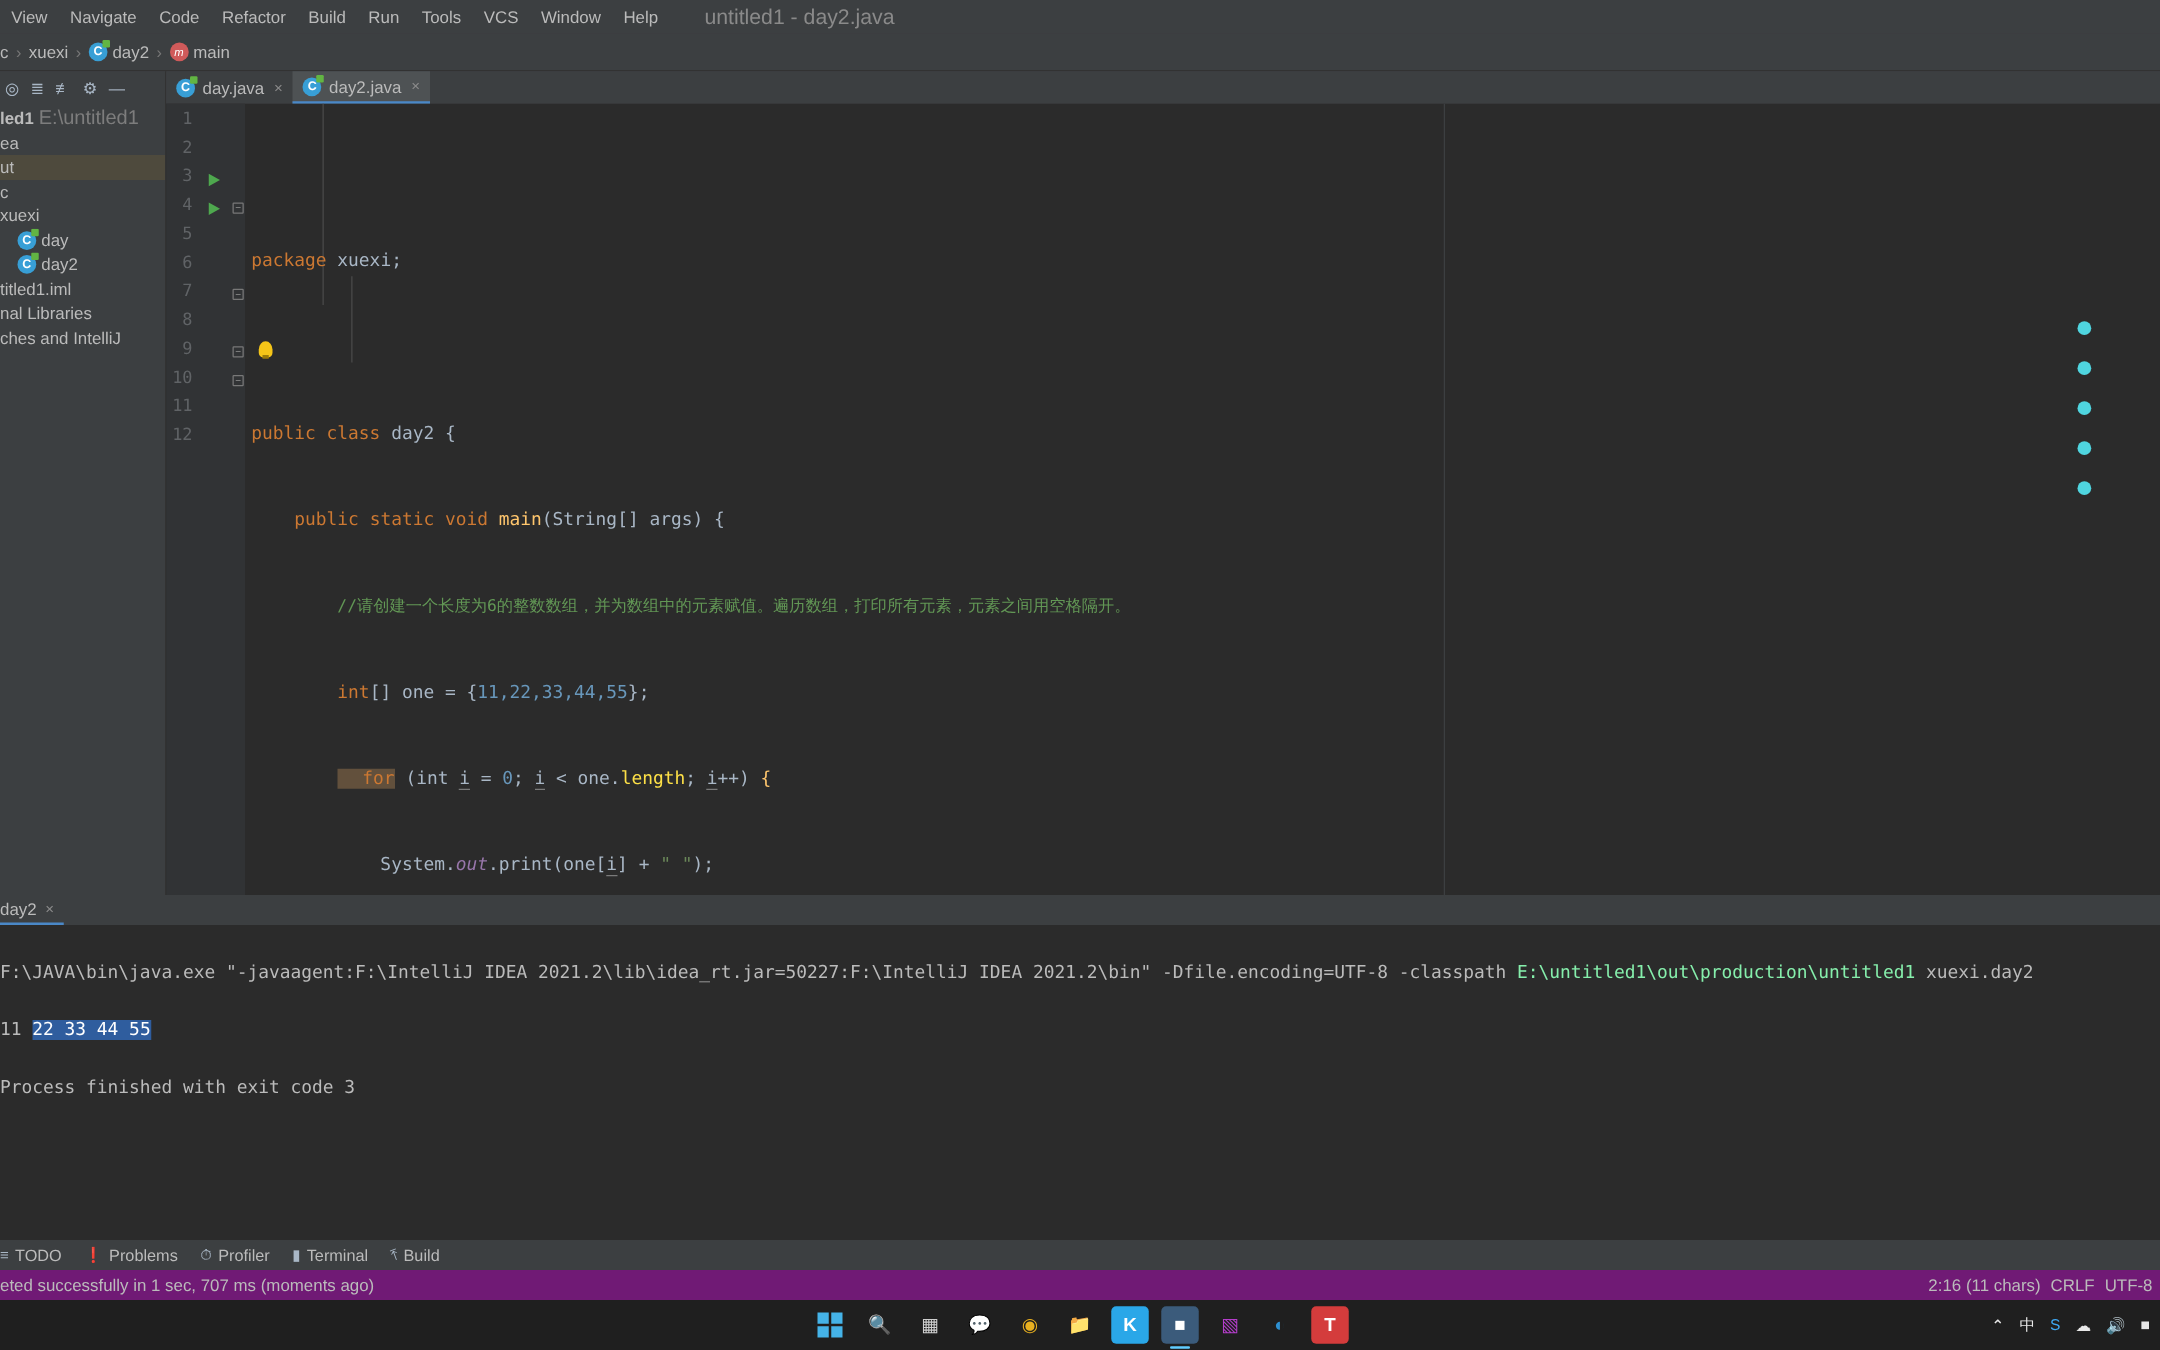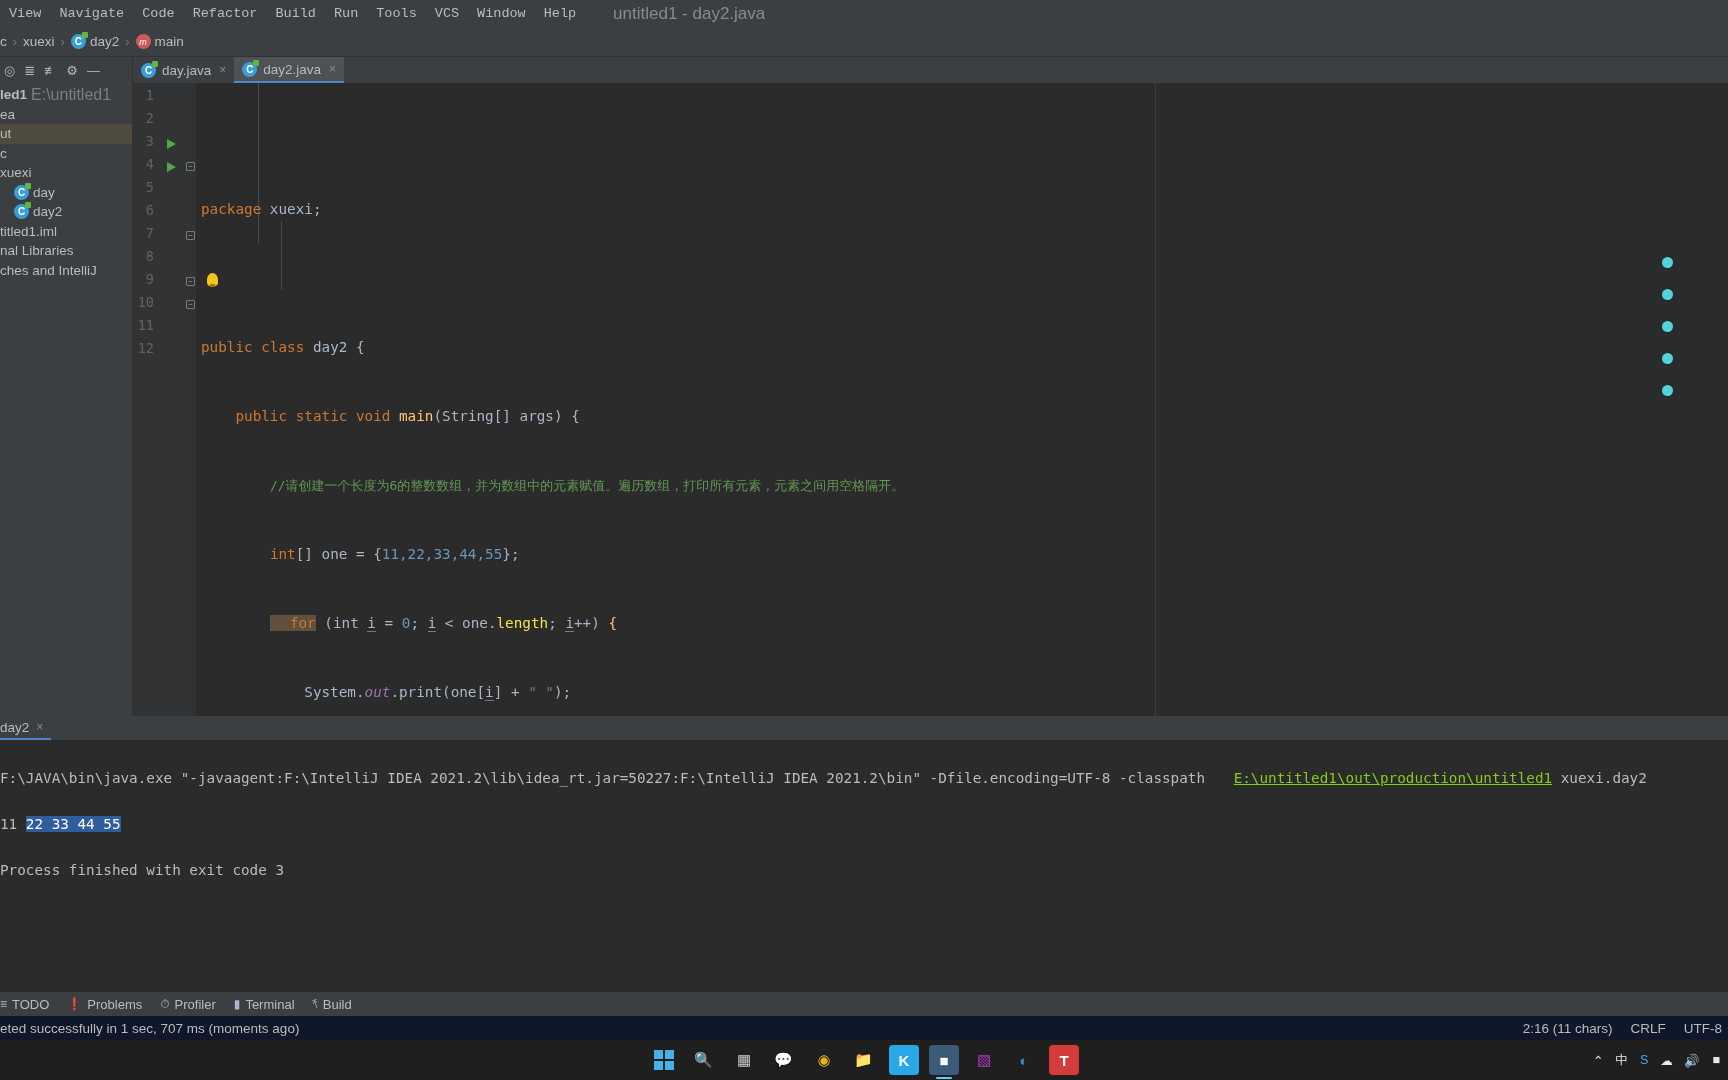--- a/index.html
+++ b/index.html
@@ -12,21 +12,20 @@
   body { position: relative; }
 
   
   #menubar {
     position: absolute; left: 0; top: 0; width: 1728px; height: 27px;
     background: #3c3f41; display: flex; align-items: center;
   }
   .menu-item {
     font-size: 13.5px; color: #bbbbbb; padding: 2px 9px;
     white-space: nowrap;
-    font-family: Liberation Mono, monospace;
   }
   #window-title {
     margin-left: 28px; font-size: 17px; color: #8a8a8a; white-space: nowrap;
   }
 
   
   #navbar {
     position: absolute; left: 0; top: 27px; width: 1728px; height: 30px;
     background: #3c3f41; display: flex; align-items: center;
     border-bottom: 1px solid #323232;
@@ -188,41 +187,41 @@
   }
   #run-tab .x { color: #8c8c8c; font-size: 12px; }
   #console {
     position: absolute; left: 0; top: 740px; width: 1728px; height: 252px;
     background: #2b2b2b; font-family: "DejaVu Sans Mono", monospace;
     font-size: 14.3px; line-height: 23px; color: #bbbbbb;
     padding-top: 4px; white-space: pre; overflow: hidden;
   }
   .cmdline { color: #bbbbbb; }
   .link {
-    color: #84cc16; text-decoration: underline; margin-left: 20px;
+    color: #86efac; 
   }
   .sel-out { background: #2f5d9e; color: #ffffff; }
 
   
   #tw-bar {
     position: absolute; left: 0; top: 992px; width: 1728px; height: 24px;
     background: #3c3f41; display: flex; align-items: center; gap: 18px;
   }
   .tw-item {
     display: flex; align-items: center; gap: 5px;
     font-size: 13px; color: #bbbbbb; white-space: nowrap;
   }
   .tw-ico { font-size: 12px; color: #a9b7c6; }
   #statusbar {
     position: absolute; left: 0; top: 1016px; width: 1728px; height: 24px;
-    background: #0f172a; display: flex; align-items: center;
+    background: #701a75; display: flex; align-items: center;
   }
   #status-left { font-size: 13.5px; color: #bbbbbb; white-space: nowrap; }
   #status-right {
-    position: absolute; right: 6px; display: flex; align-items: center; gap: 18px;
+    position: absolute; right: 6px; display: flex; align-items: center; gap: 8px;
     font-size: 13.5px; color: #bbbbbb;
   }
 
   
   #taskbar {
     position: absolute; left: 0; top: 1040px; width: 1728px; height: 40px;
     background: #1f1f1f; display: flex; align-items: center;
   }
   #tb-center {
     position: absolute; left: 50%; transform: translateX(-50%);

